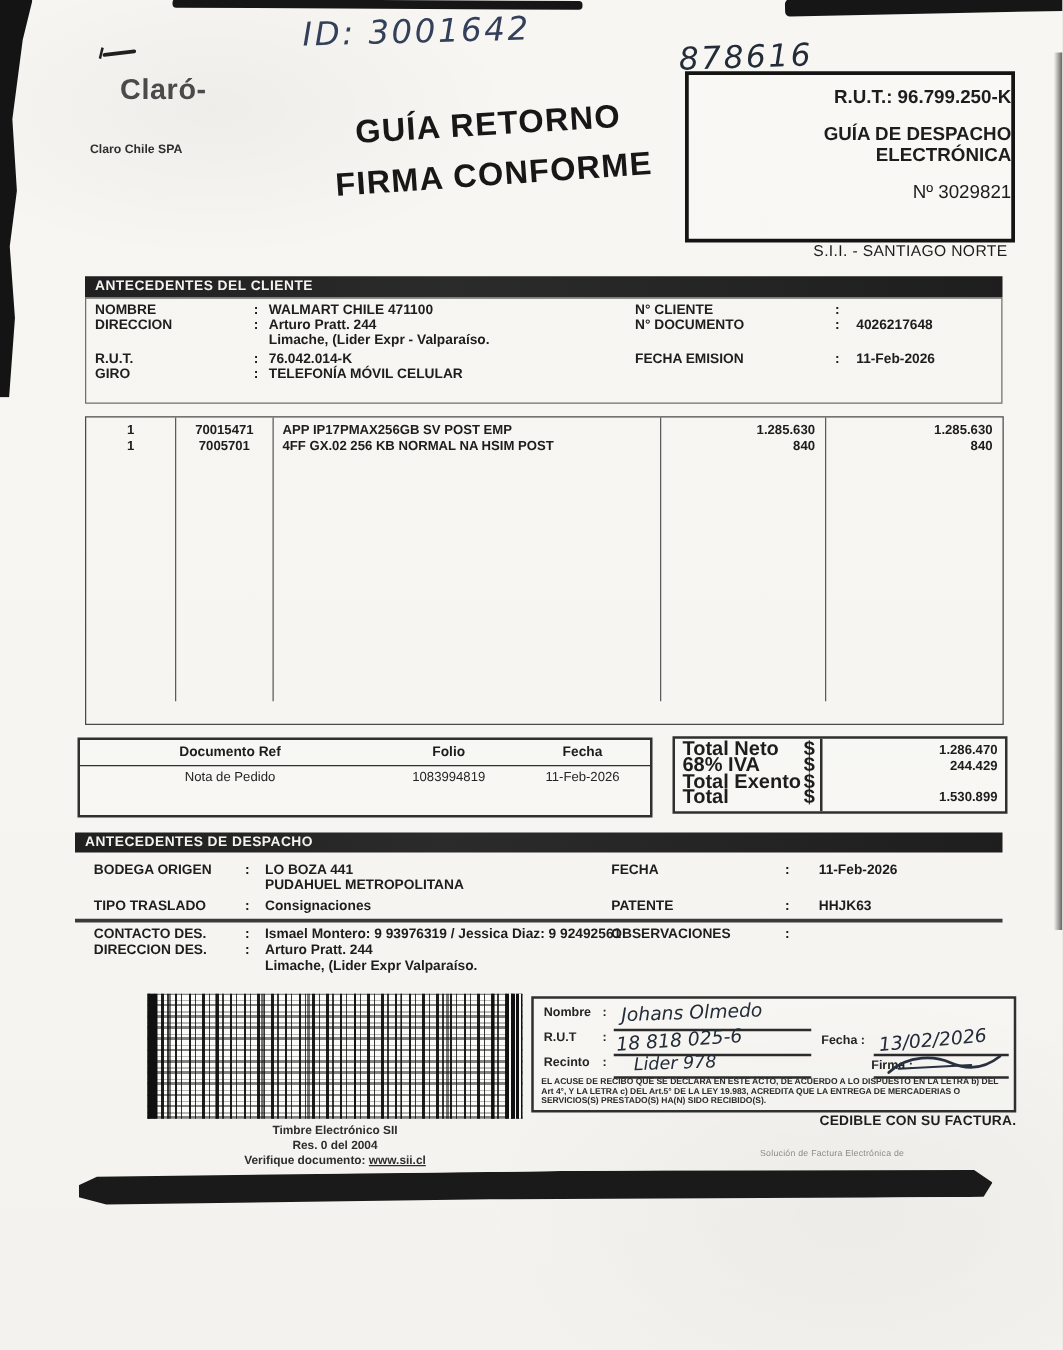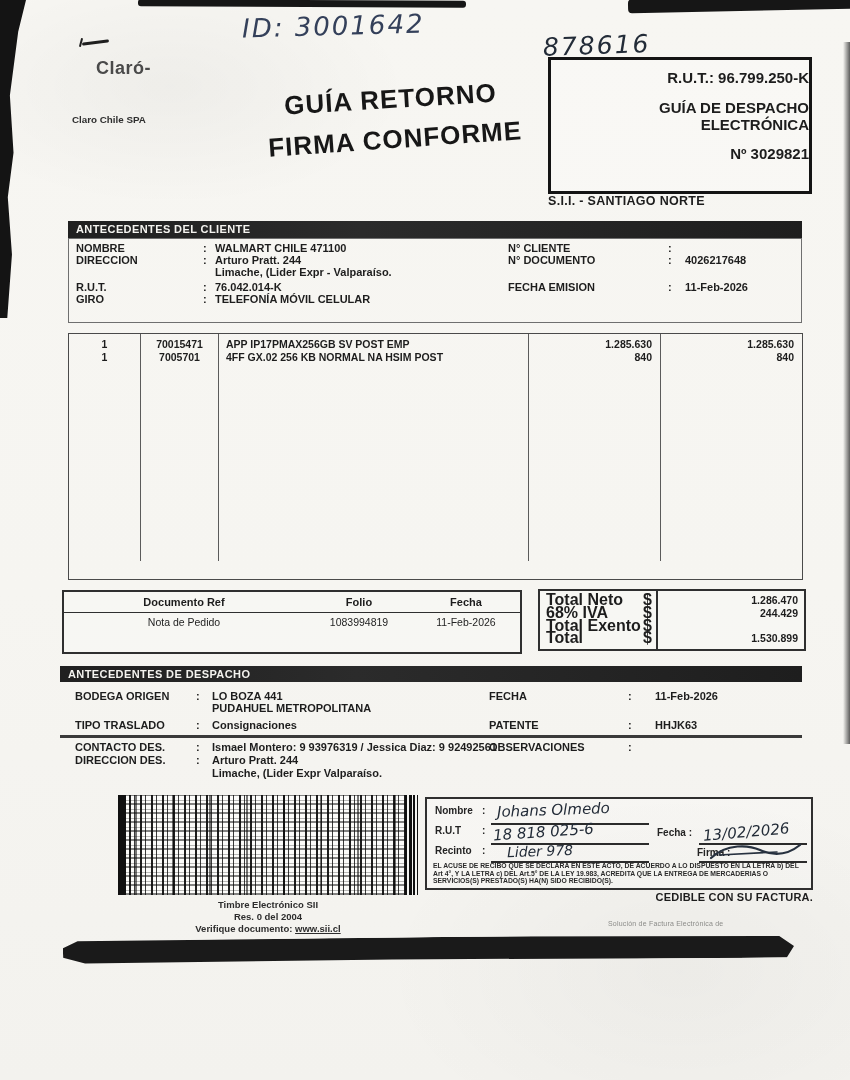--- a/index.html
+++ b/index.html
@@ -19,28 +19,28 @@
   .edge-top2{left:628px;top:-3px;width:226px;height:14px;background:#161616;transform:rotate(-1.2deg);border-radius:4px;}
   .edge-bottom{left:63px;top:937px;width:731px;height:24px;background:#1a1a1a;transform:rotate(-.55deg);
     clip-path:polygon(0 32%,2% 4%,55% 0,98% 10%,100% 52%,99% 100%,45% 92%,3% 97%,0 72%);}
   .edge-right{right:0;top:42px;width:7px;height:702px;background:linear-gradient(90deg,rgba(0,0,0,0),rgba(55,55,55,.8));}
   .pen-dash{left:82px;top:41px;width:27px;height:3px;background:#1f1f1f;transform:rotate(-7deg);border-radius:2px;}
   .pen-tick{left:80px;top:38px;width:2px;height:9px;background:#1f1f1f;transform:rotate(14deg);}
   
   .hand{font-family:"DejaVu Sans",sans-serif;font-style:italic;color:#34405a;}
   .hand-dark{font-family:"DejaVu Sans",sans-serif;font-style:italic;color:#232c38;}
   
-  .logo{left:96px;top:58px;font-size:18px;font-weight:700;color:#4a4a4a;letter-spacing:.5px;}
+  .logo{left:96px;top:58px;font-size:23px;font-weight:700;color:#4a4a4a;letter-spacing:.5px;}
   .company{left:72px;font-size:9.8px;line-height:9.8px;font-weight:600;color:#2e2e2e;margin-top:16px;}
   .stamp{font-weight:700;color:#171717;letter-spacing:1px;font-size:26px;white-space:nowrap;}
   .rutbox{left:548px;top:57px;width:258px;height:131px;border:3px solid #141414;text-align:right;background:rgba(255,255,255,.25);}
   .rutbox .l1{margin-top:9px;font-size:15px;font-weight:700;}
   .rutbox .l2{margin-top:13px;font-size:15px;font-weight:700;line-height:17px;}
-  .rutbox .l3{margin-top:12px;font-size:15px;font-weight:700;}
-  .sii{left:548px;top:194px;width:258px;text-align:left;font-weight:700;font-size:12.5px;letter-spacing:.3px;}
+  .rutbox .l3{margin-top:12px;font-size:15px;font-weight:400;}
+  .sii{left:548px;top:194px;width:258px;text-align:right;font-weight:400;font-size:12.5px;letter-spacing:.3px;}
   
   .secbar{background:linear-gradient(90deg,#202020,#2b2b2b 40%,#1e1e1e);color:#f4f3ef;font-weight:700;
     font-size:11px;letter-spacing:.4px;padding:2px 0 0 8px;box-sizing:border-box;}
   .box{border:1px solid #6f6f6f;box-sizing:border-box;}
   .lblrow{position:absolute;white-space:nowrap;font-weight:700;font-size:11px;}
   
   .items{left:68px;top:333px;width:735px;height:247px;border:1.5px solid #4a4a4a;box-sizing:border-box;}
   .items-head{display:flex;height:18px;background:linear-gradient(90deg,#222,#2e2e2e 50%,#202020);color:#f2f1ed;
     font-weight:700;font-size:10.5px;align-items:center;}
   .items-body{display:flex;height:calc(100% - 18px);}

